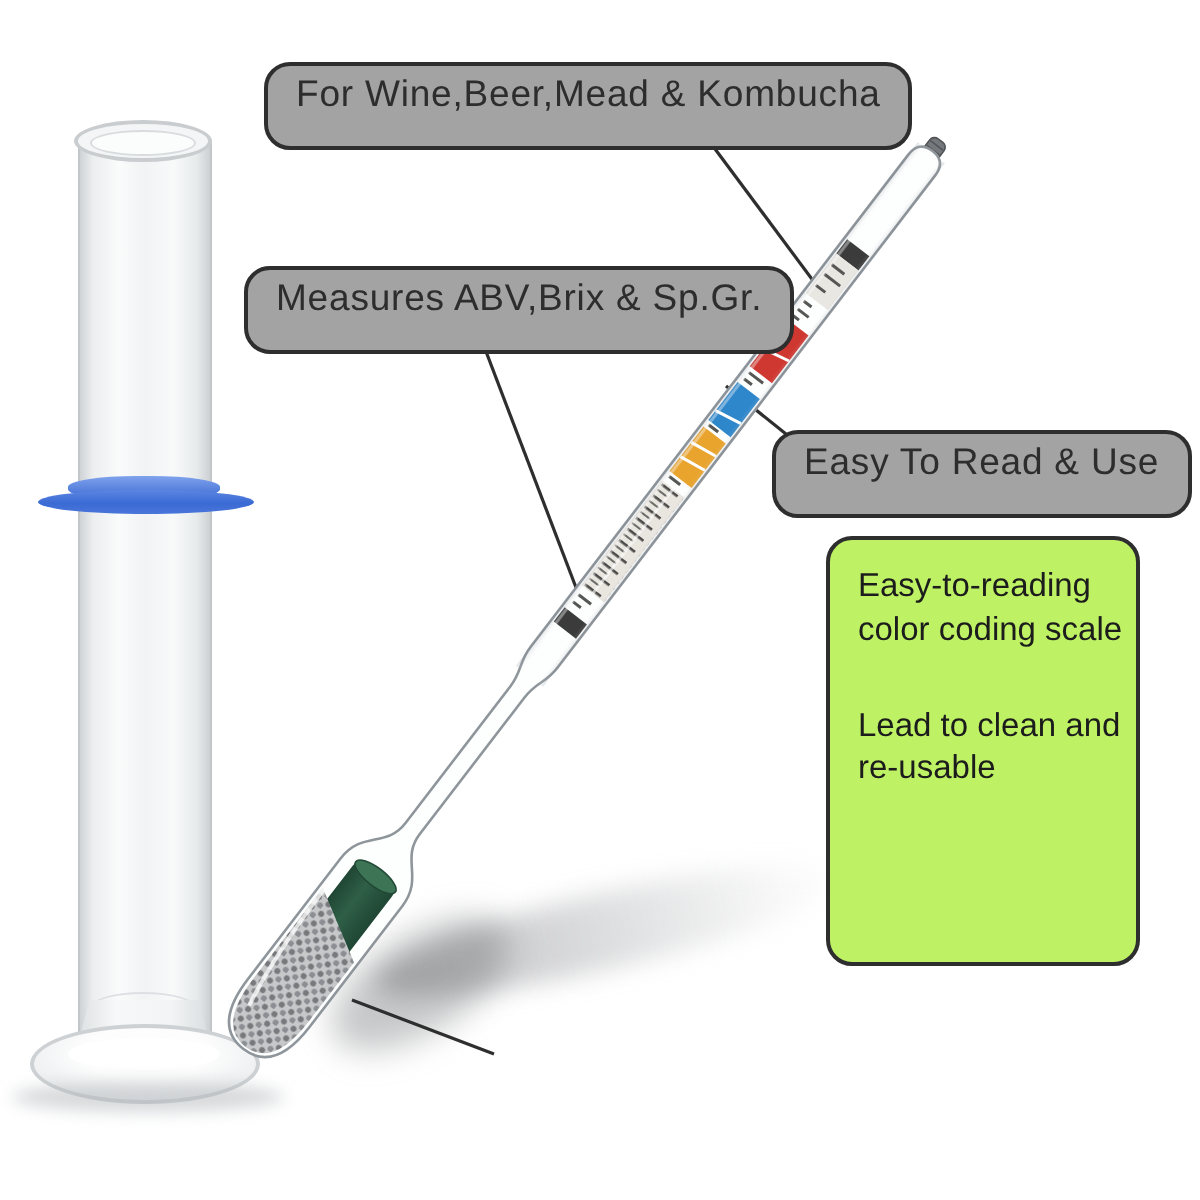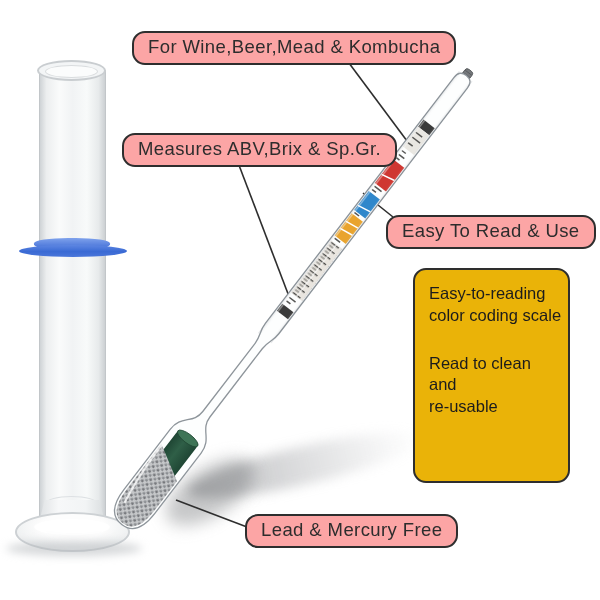--- a/index.html
+++ b/index.html
@@ -35,25 +35,25 @@
   
   .shadow-main{left:185px;top:446px;width:240px;height:38px;border-radius:50%;
     background:linear-gradient(90deg,rgba(120,122,126,.5),rgba(150,152,156,.35) 45%,rgba(190,192,195,.12) 85%,rgba(200,200,204,0));
     transform:rotate(-13deg);filter:blur(6px);}
   .shadow-near{left:160px;top:468px;width:100px;height:48px;border-radius:50%;
     background:rgba(115,117,121,.4);transform:rotate(-32deg);filter:blur(8px);}
 
   .overlay{position:absolute;left:0;top:0;width:600px;height:600px;}
 
   
-  .bubble{position:absolute;background:#fca5a5;border:2px solid var(--line_color,#2e2e2e);
+  .bubble{position:absolute;background:#a3a3a3;border:2px solid var(--line_color,#2e2e2e);
     border-radius:13px;font-size:18.5px;letter-spacing:.4px;color:#2d2d2d;
-    padding:3px 14px 5px;white-space:nowrap;box-sizing:border-box;}
+    padding:3px 14px 15px;white-space:nowrap;box-sizing:border-box;}
   .panel{position:absolute;left:413px;top:268px;width:157px;height:215px;
-    border:2px solid var(--line_color,#2e2e2e);border-radius:13px;background:#eab308;
+    border:2px solid var(--line_color,#2e2e2e);border-radius:13px;background:#bef264;
     box-sizing:border-box;padding:13px 6px 0 14px;display:flex;flex-direction:column;
     gap:26px;font-size:16.5px;line-height:1.32;color:#1c1c1c;}
   .panel p{margin:0;white-space:pre-line;}
 </style>
 </head>
 <body>
 
 <div class="canvas">
 
   <div>
@@ -158,22 +158,21 @@
       <path d="M276.5,495 L311.5,515 L311.5,552 Q311.5,581.5 294,581.5 Q276.5,581.5 276.5,552 Z" fill="url(#beads)"></path>
 
       <path d="M277.5,482 Q276.5,530 283,564" fill="none" stroke="rgba(255,255,255,0.75)" stroke-width="2"></path>
       <line x1="288.3" y1="26" x2="288.3" y2="330" stroke="rgba(255,255,255,0.35)" stroke-width="1.5"></line>
     </g>
   </svg>
 
   <div class="bubble" style="left:132px;top:31px;">For Wine,Beer,Mead &amp; Kombucha</div>
   <div class="bubble" style="left:386px;top:215px;">Easy To Read &amp; Use</div>
   <div class="bubble" style="left:122px;top:133px;">Measures ABV,Brix &amp; Sp.Gr.</div>
-  <div class="bubble" style="left:245px;top:514px;">Lead &amp; Mercury Free</div>
 
   <div class="panel">
     <p>Easy-to-reading
 color coding scale</p>
-    <p>Read to clean and
+    <p>Lead to clean and
 re-usable</p>
   </div>
 
 </div>
 
 </body></html>

